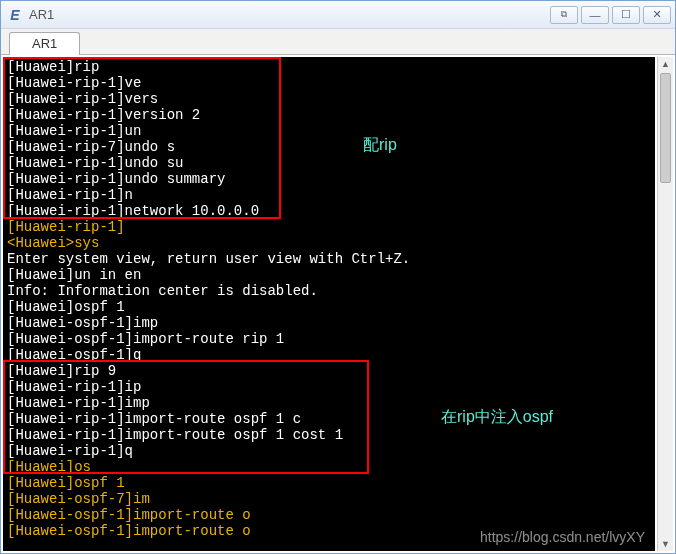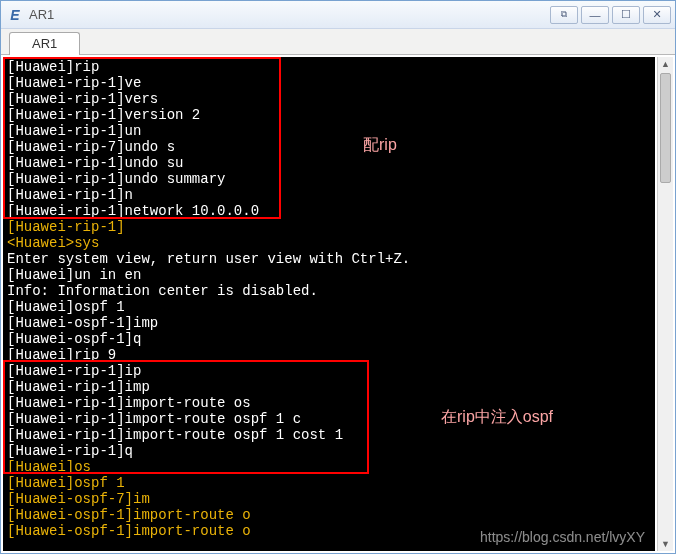--- a/index.html
+++ b/index.html
@@ -103,21 +103,21 @@
     }
     .term-line { white-space: pre; }
     .yellow { color: #eab308; }
     .red-box {
       position: absolute;
       border: 2px solid #ff0000;
       pointer-events: none;
     }
     .annotation {
       position: absolute;
-      color: #fca5a5;
+      color: #5eead4;
       font-size: 16px;
       font-family: "Microsoft YaHei", sans-serif;
     }
     .scrollbar {
       position: absolute;
       right: 2px;
       top: 2px;
       bottom: 2px;
       width: 16px;
       background: #f0f0f0;
@@ -183,25 +183,25 @@
         <div class="term-line">[Huawei-rip-1]undo summary</div>
         <div class="term-line">[Huawei-rip-1]n</div>
         <div class="term-line">[Huawei-rip-1]network 10.0.0.0</div>
         <div class="term-line yellow">[Huawei-rip-1]</div>
         <div class="term-line yellow">&lt;Huawei&gt;sys</div>
         <div class="term-line">Enter system view, return user view with Ctrl+Z.</div>
         <div class="term-line">[Huawei]un in en</div>
         <div class="term-line">Info: Information center is disabled.</div>
         <div class="term-line">[Huawei]ospf 1</div>
         <div class="term-line">[Huawei-ospf-1]imp</div>
+        <div class="term-line">[Huawei-ospf-1]import-route rip 1</div>
         <div class="term-line">[Huawei-ospf-1]q</div>
         <div class="term-line">[Huawei]rip 9</div>
         <div class="term-line">[Huawei-rip-1]ip</div>
         <div class="term-line">[Huawei-rip-1]imp</div>
-        <div class="term-line">[Huawei-rip-1]import-route os</div>
         <div class="term-line">[Huawei-rip-1]import-route ospf 1 c</div>
         <div class="term-line">[Huawei-rip-1]import-route ospf 1 cost 1</div>
         <div class="term-line">[Huawei-rip-1]q</div>
         <div class="term-line yellow">[Huawei]os</div>
         <div class="term-line yellow">[Huawei]ospf 1</div>
         <div class="term-line yellow">[Huawei-ospf-7]im</div>
         <div class="term-line yellow">[Huawei-ospf-1]import-route o</div>
         <div class="term-line yellow">[Huawei-ospf-1]import-route o</div>
         <div class="red-box" style="top: 0px; left: 0px; width: 278px; height: 162px;"></div>
         <div class="red-box" style="top: 303px; left: 0px; width: 366px; height: 114px;"></div>

